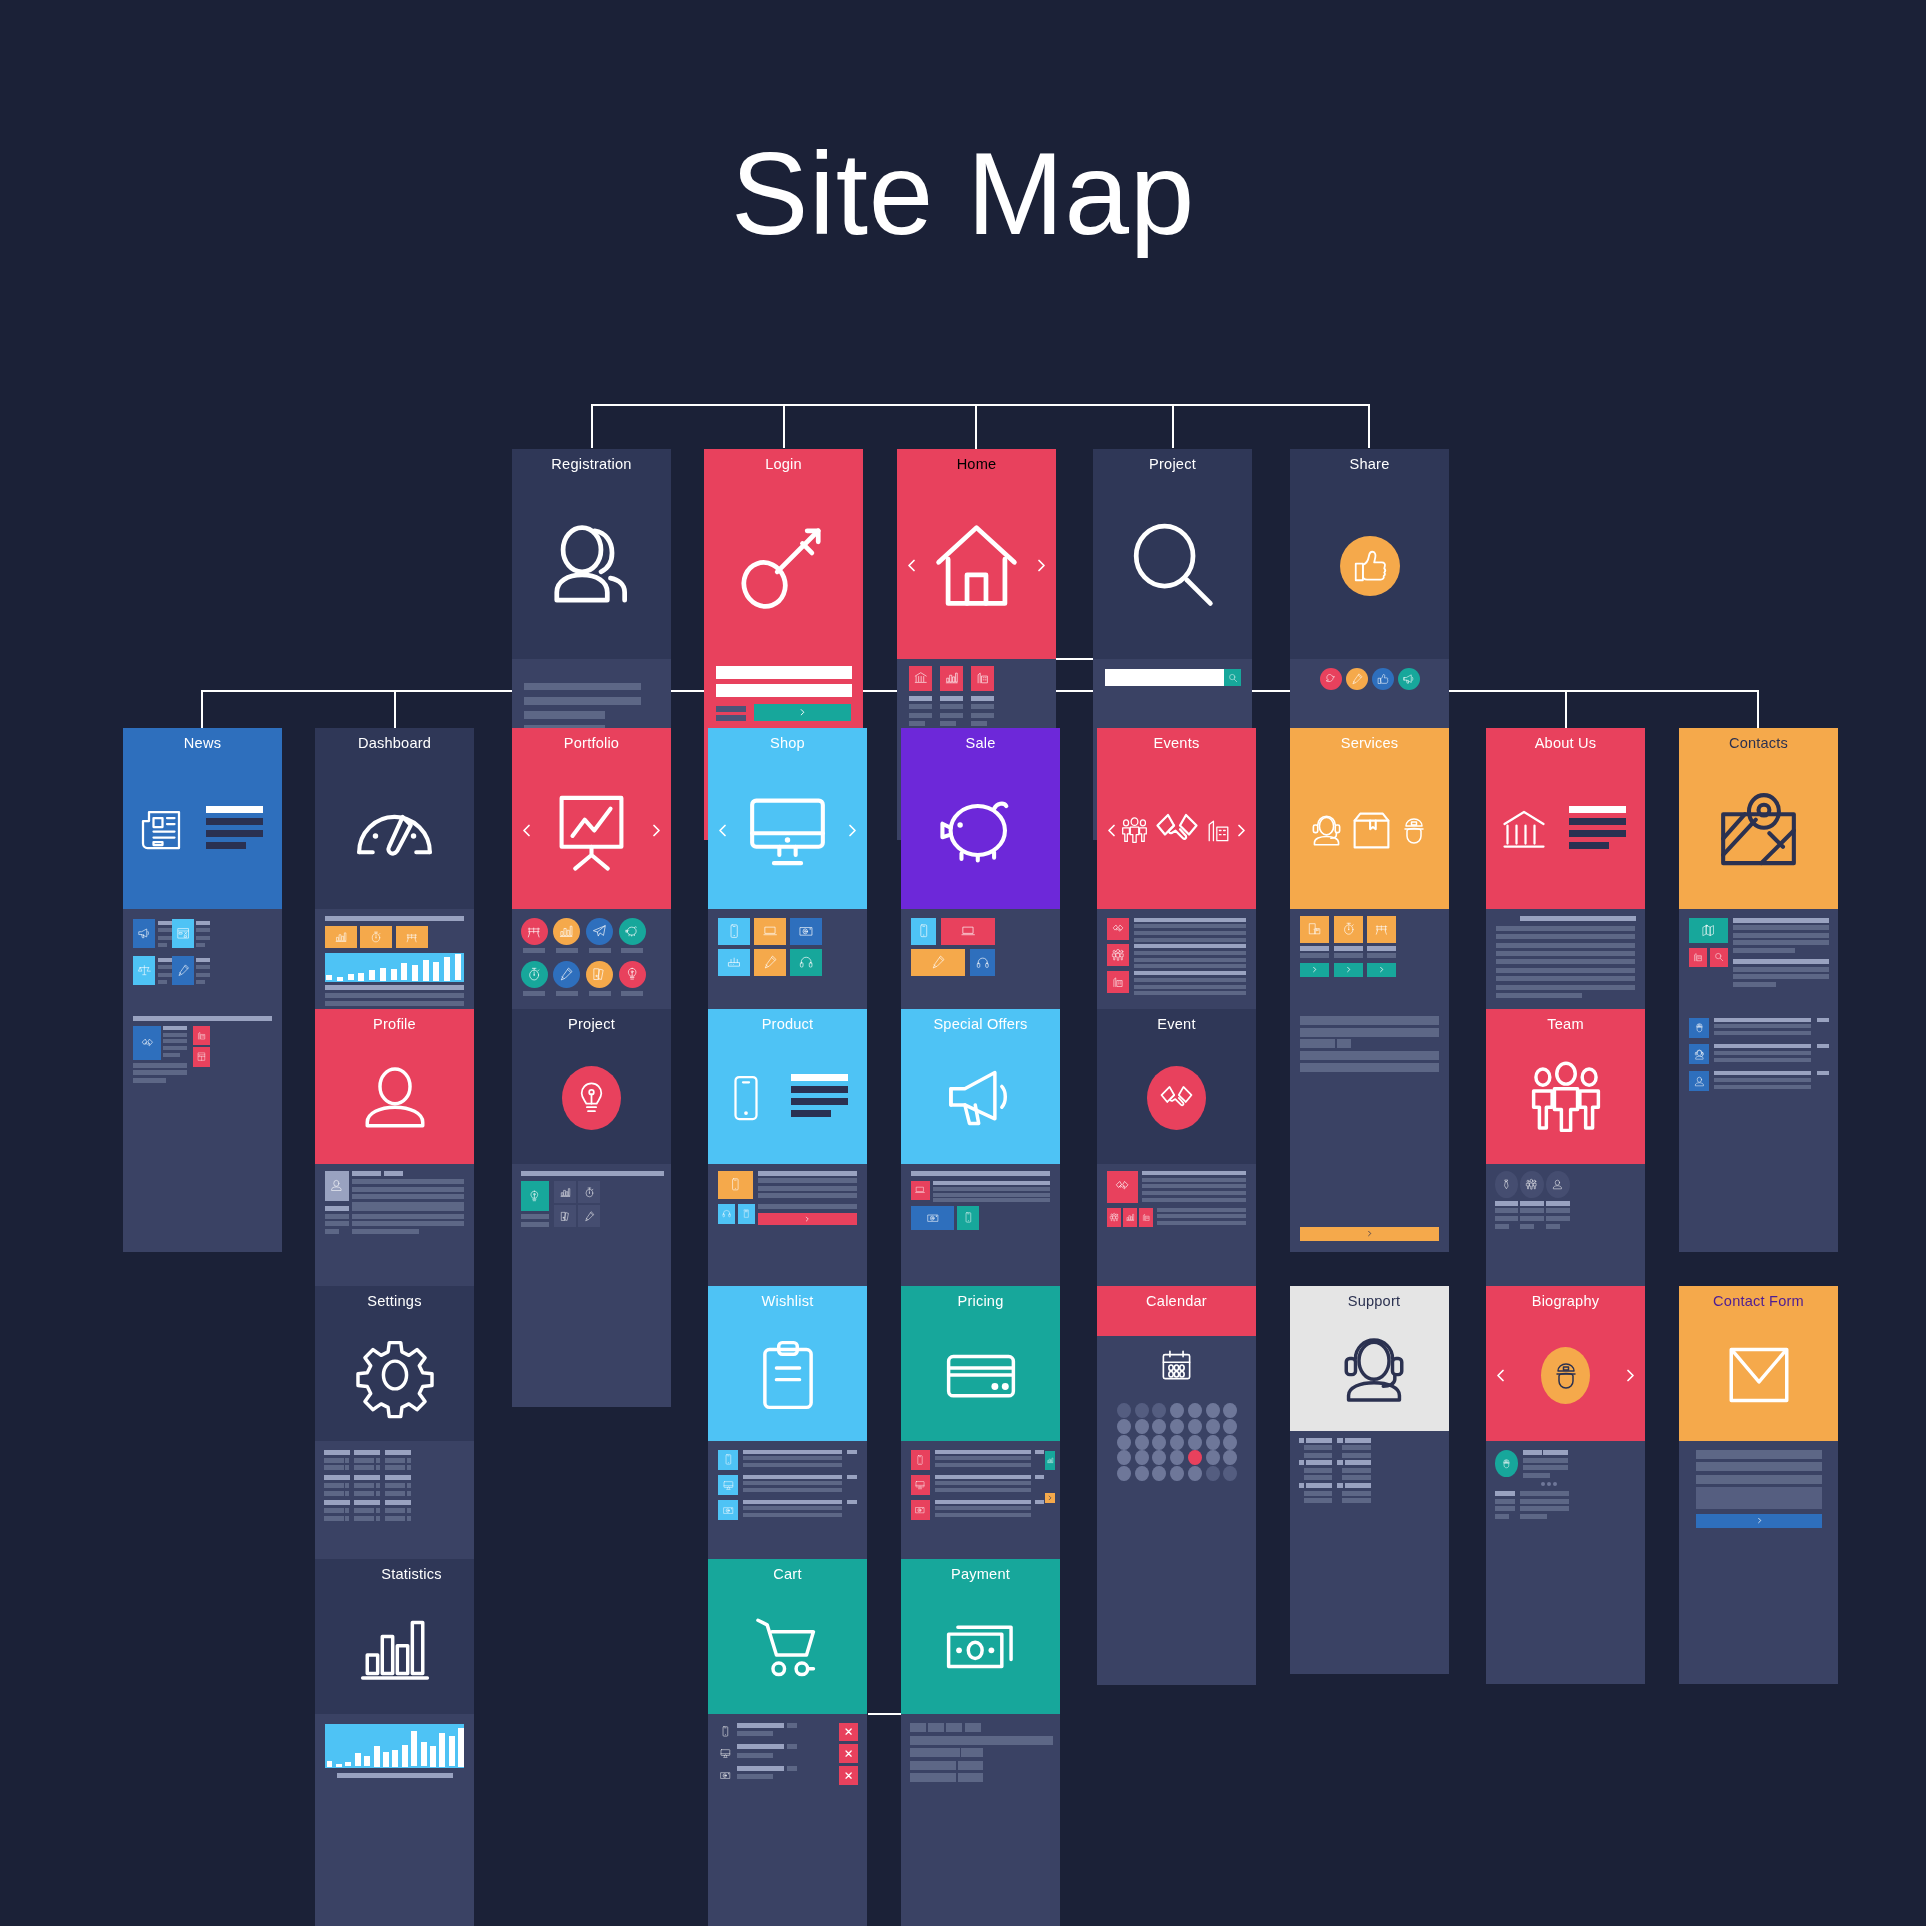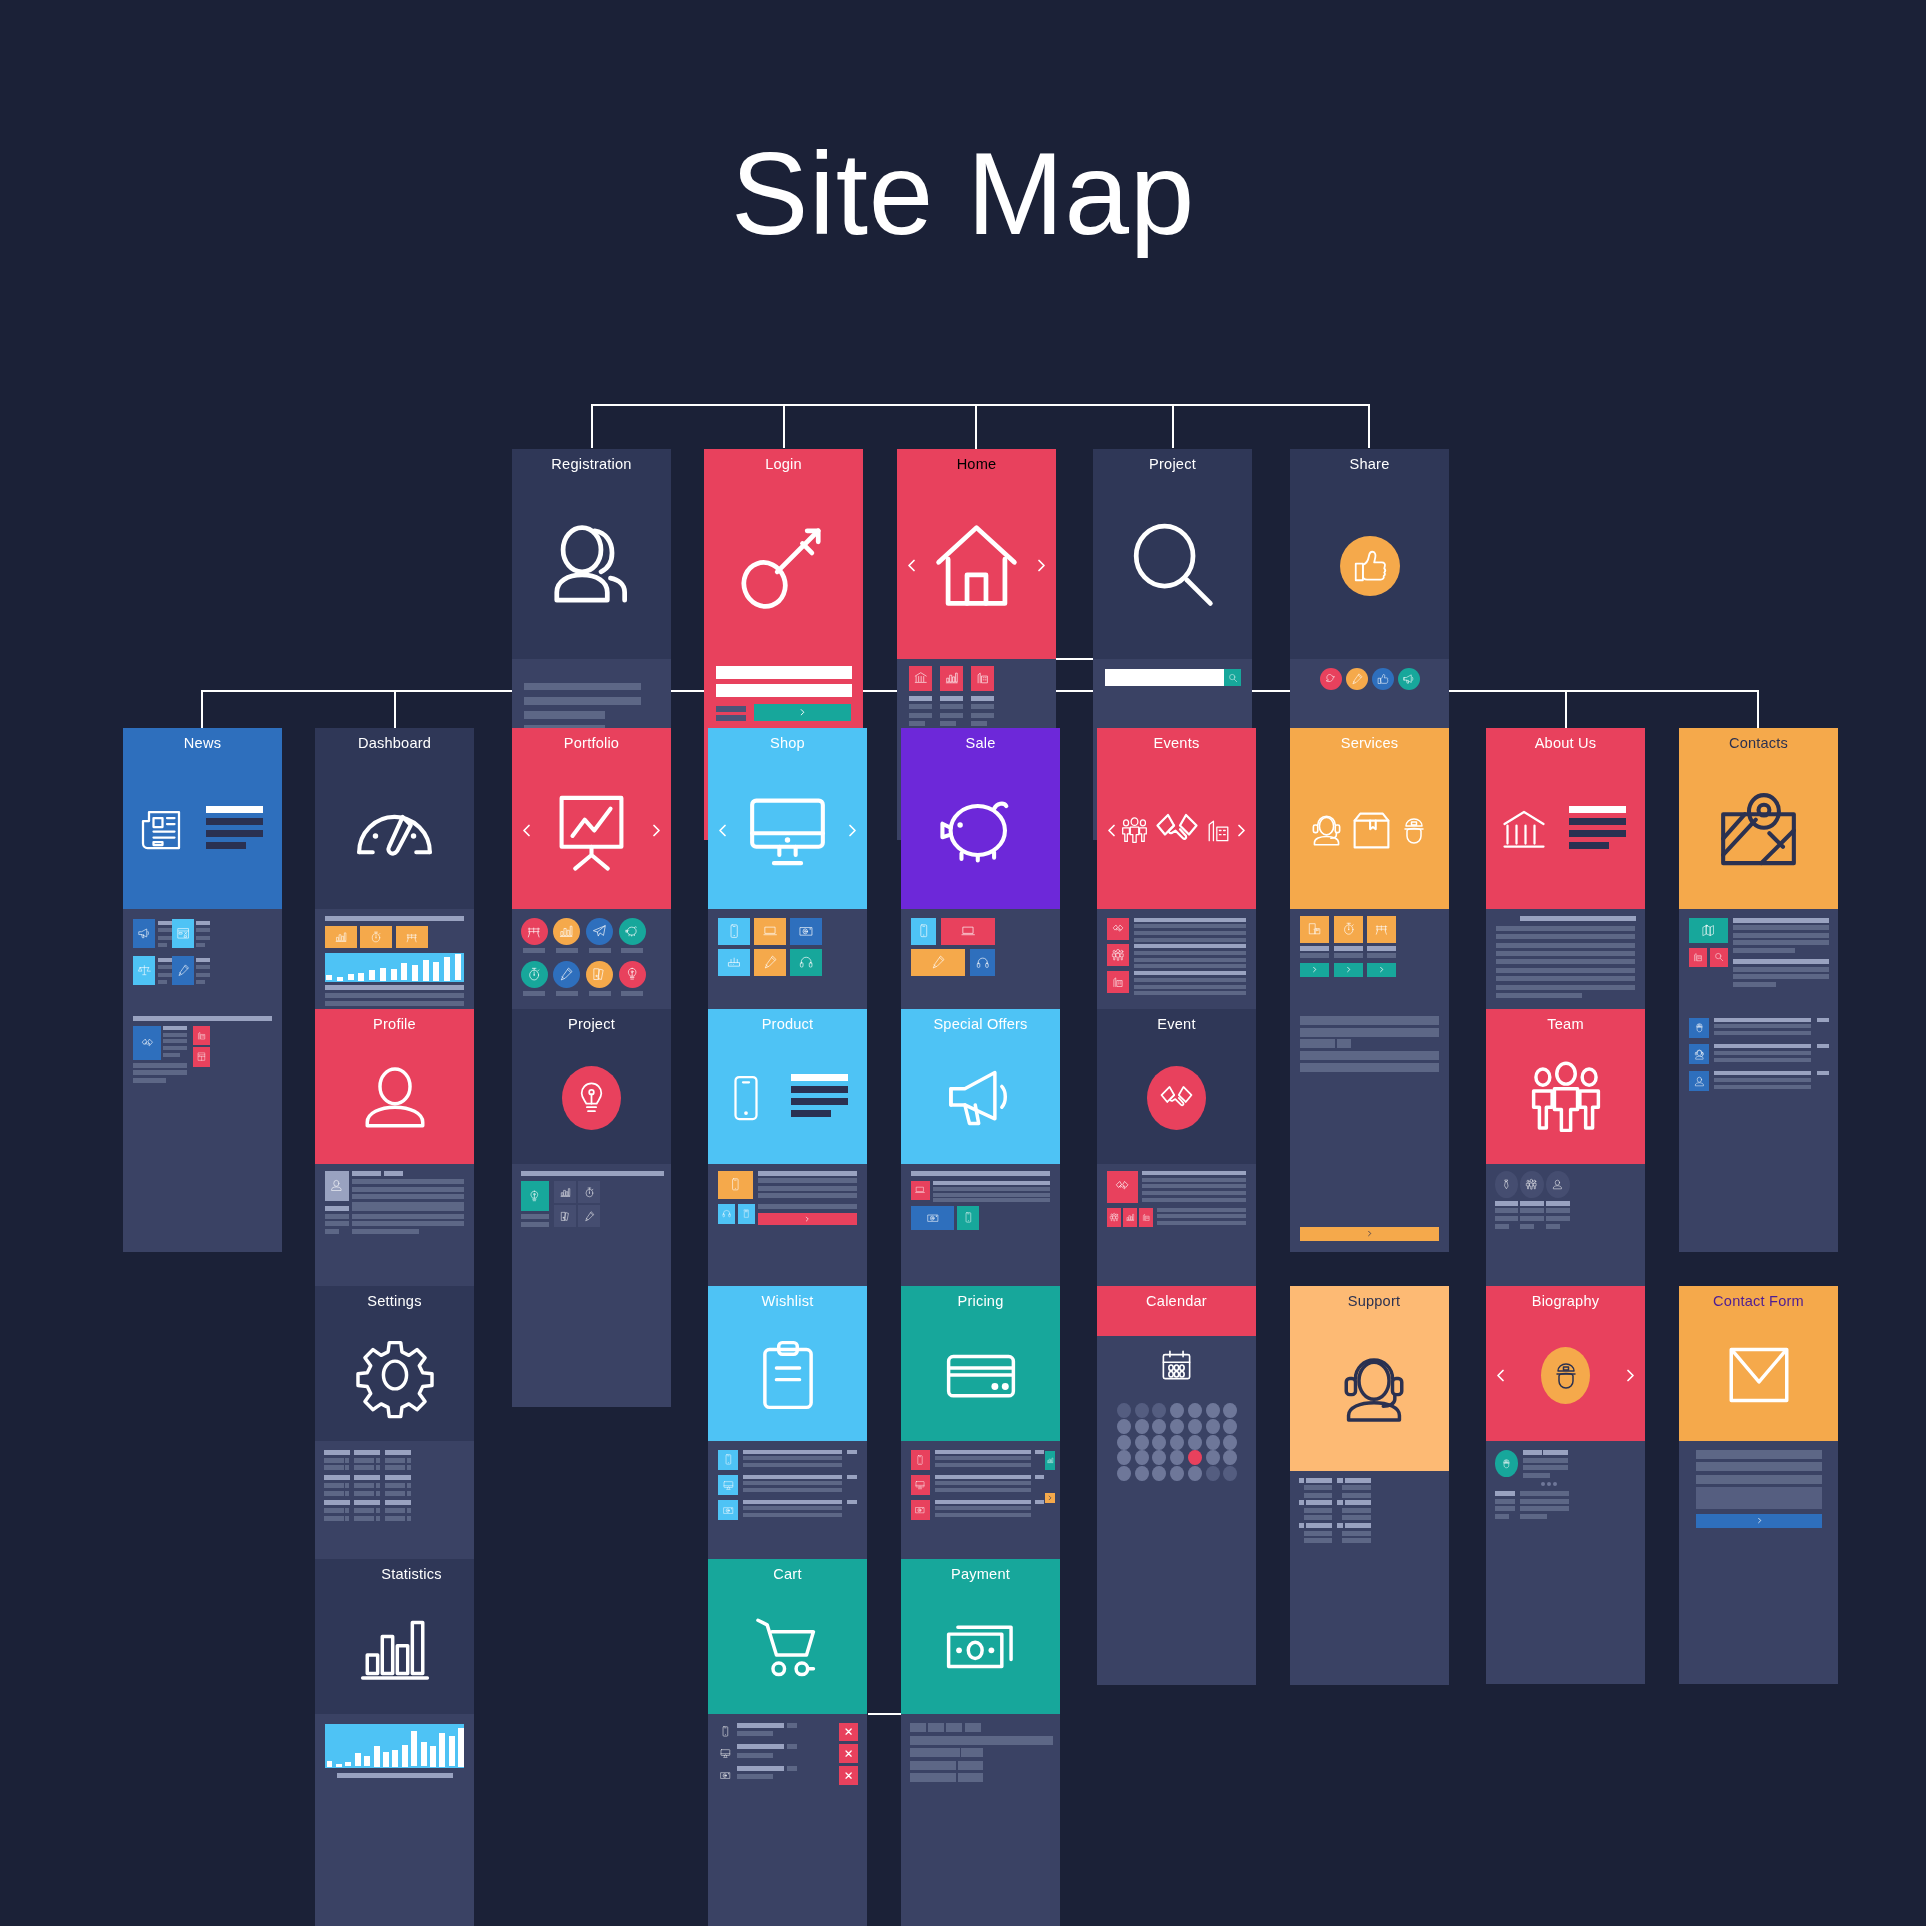--- a/index.html
+++ b/index.html
@@ -1482,21 +1482,21 @@
           <div class="dot" style="left:20px;top:130px;width:13.5px;height:15px;background:#6e7799;"></div>
           <div class="dot" style="left:38px;top:130px;width:13.5px;height:15px;background:#6e7799;"></div>
           <div class="dot" style="left:55px;top:130px;width:13.5px;height:15px;background:#6e7799;"></div>
           <div class="dot" style="left:73px;top:130px;width:13.5px;height:15px;background:#6e7799;"></div>
           <div class="dot" style="left:91px;top:130px;width:13.5px;height:15px;background:#6e7799;"></div>
           <div class="dot" style="left:109px;top:130px;width:13.5px;height:15px;background:#545d80;"></div>
           <div class="dot" style="left:126px;top:130px;width:13.5px;height:15px;background:#545d80;"></div>
         </div>
       </div>
       <div class="card" style="left:1290px;top:1286px;width:159px;height:399px;">
-        <div class="card-head" style="height:185px;background:#fdba74;padding-left:9px;">
+        <div class="card-head" style="height:145px;background:#e5e5e5;padding-left:9px;">
           <div class="card-title dark" style="color:#2b3150;font-size:14.6px;">Support</div>
           <div class="hero">
             <svg viewBox="0 0 64 64" width="74" height="74" fill="none" stroke="#2b3150" stroke-width="3" stroke-linecap="round" stroke-linejoin="round">
               <ellipse cx="32" cy="24" rx="13" ry="16"></ellipse>
               <path d="M16 22a16 16 0 0 1 32 0"></path>
      <rect x="8" y="22" width="8" height="14" rx="3"></rect>
               <rect x="48" y="22" width="8" height="14" rx="3"></rect>
      <path d="M50 36v4c0 4-5 6-10 6"></path>
               <path d="M10 58v-4c0-7 10-11 22-11s22 4 22 11v4z"></path>
             </svg>

